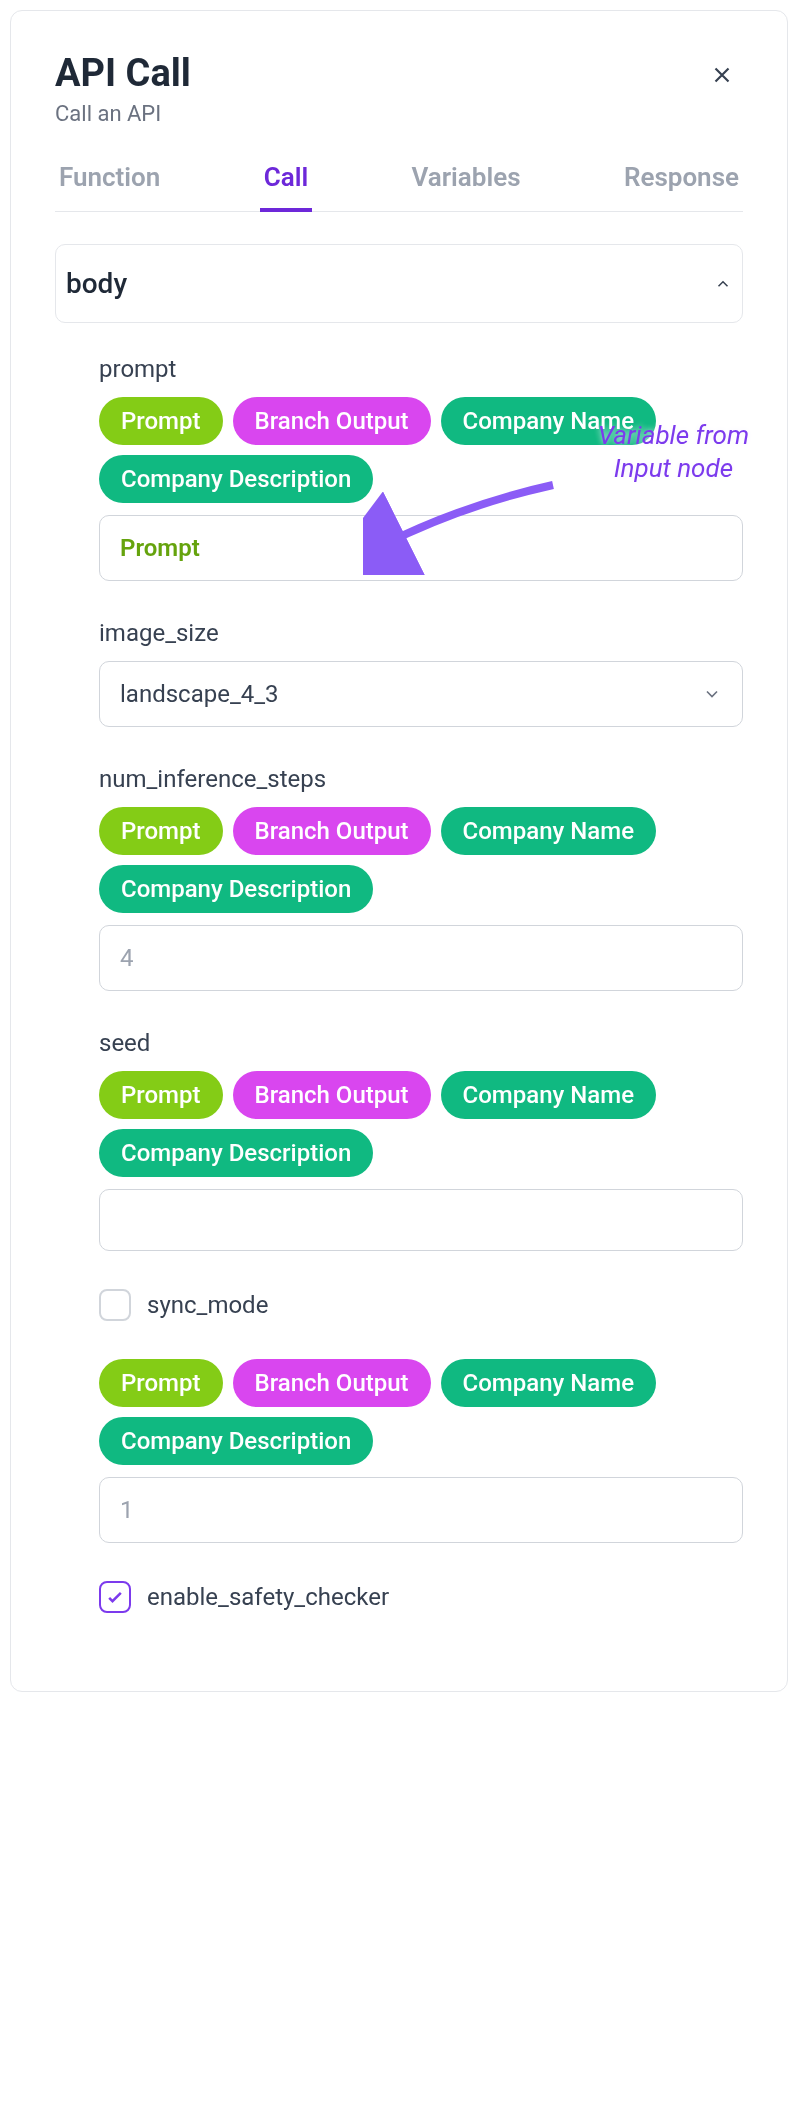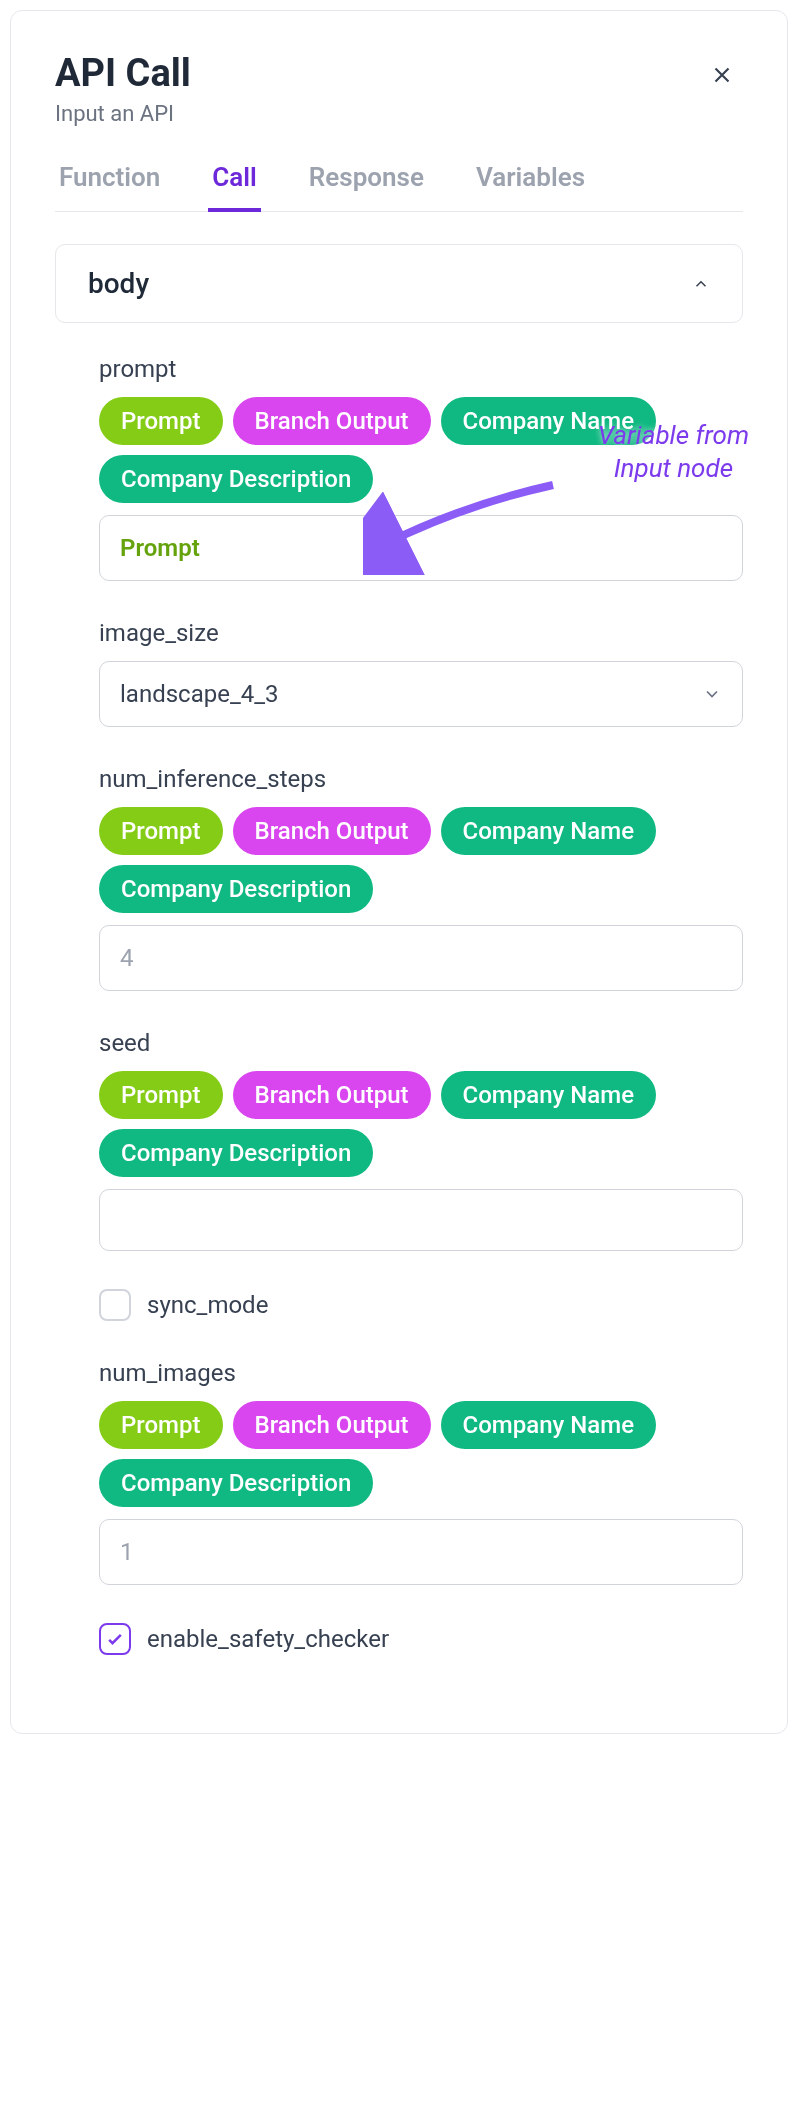--- a/index.html
+++ b/index.html
@@ -22,35 +22,36 @@
       margin-bottom: 24px;
     }
     .title { font-size: 38px; font-weight: 700; color: #1f2937; }
     .subtitle { font-size: 22px; color: #6b7280; margin-top: 6px; }
     .close-x { font-size: 34px; color: #374151; cursor: pointer; font-weight: 300; line-height: 1; padding: 8px; }
     .tabs {
       display: flex;
       gap: 44px;
       border-bottom: 1px solid #e5e7eb;
       margin-bottom: 32px;
+      justify-content: space-between;
     }
     .tab {
       font-size: 26px;
       font-weight: 600;
       color: #9ca3af;
       padding: 12px 4px 16px;
       cursor: pointer;
       border-bottom: 4px solid transparent;
       margin-bottom: -1px;
     }
     .tab.active { color: #6d28d9; border-bottom-color: #6d28d9; }
     .section-card {
       border: 1px solid #e5e7eb;
       border-radius: 10px;
-      padding: 22px 32px;
+      padding: 22px 10px;
       display: flex;
       justify-content: space-between;
       align-items: center;
       cursor: pointer;
       margin-bottom: 32px;
     }
     .section-title { font-size: 28px; font-weight: 500; color: #1f2937; }
     .chevron { width: 18px; height: 18px; }
     .fields { padding-left: 44px; }
     .field { margin-bottom: 38px; position: relative; }
@@ -120,34 +121,34 @@
     }
   </style>
 </head>
 <body>
 
 <div class="panel">
 
   <div class="header-row">
     <div>
       <div class="title">API Call</div>
-      <div class="subtitle">Input an API</div>
+      <div class="subtitle">Call an API</div>
     </div>
     <div class="close-x">
       <svg width="26" height="26" viewBox="0 0 24 24" fill="none" stroke="#374151" stroke-width="2">
           <path d="M18 6 6 18M6 6l12 12"></path>
         </svg>
     </div>
   </div>
 
   <div class="tabs">
     <div class="tab">Function</div>
     <div class="tab active">Call</div>
+    <div class="tab">Variables</div>
     <div class="tab">Response</div>
-    <div class="tab">Variables</div>
   </div>
 
   <div class="section-card">
     <span class="section-title">body</span>
     <svg class="chevron" viewBox="0 0 24 24" fill="none" stroke="#374151" stroke-width="2">
         <path d="M6 15l6-6 6 6"></path>
       </svg>
   </div>
 
   <div class="fields">
@@ -209,21 +210,20 @@
     </div>
 
     <div class="field">
       <div class="checkbox-row">
         <div class="checkbox"></div>
         <span class="checkbox-label">sync_mode</span>
       </div>
     </div>
 
     <div class="field">
-      <span class="field-label">num_images</span>
       <div class="pills">
         <span class="pill pill-lime">Prompt</span>
         <span class="pill pill-blue">Branch Output</span>
         <span class="pill pill-emerald">Company Name</span>
         <span class="pill pill-emerald">Company Description</span>
       </div>
       <div class="text-input" style="color:#9ca3af;">1</div>
     </div>
 
     <div class="field">

